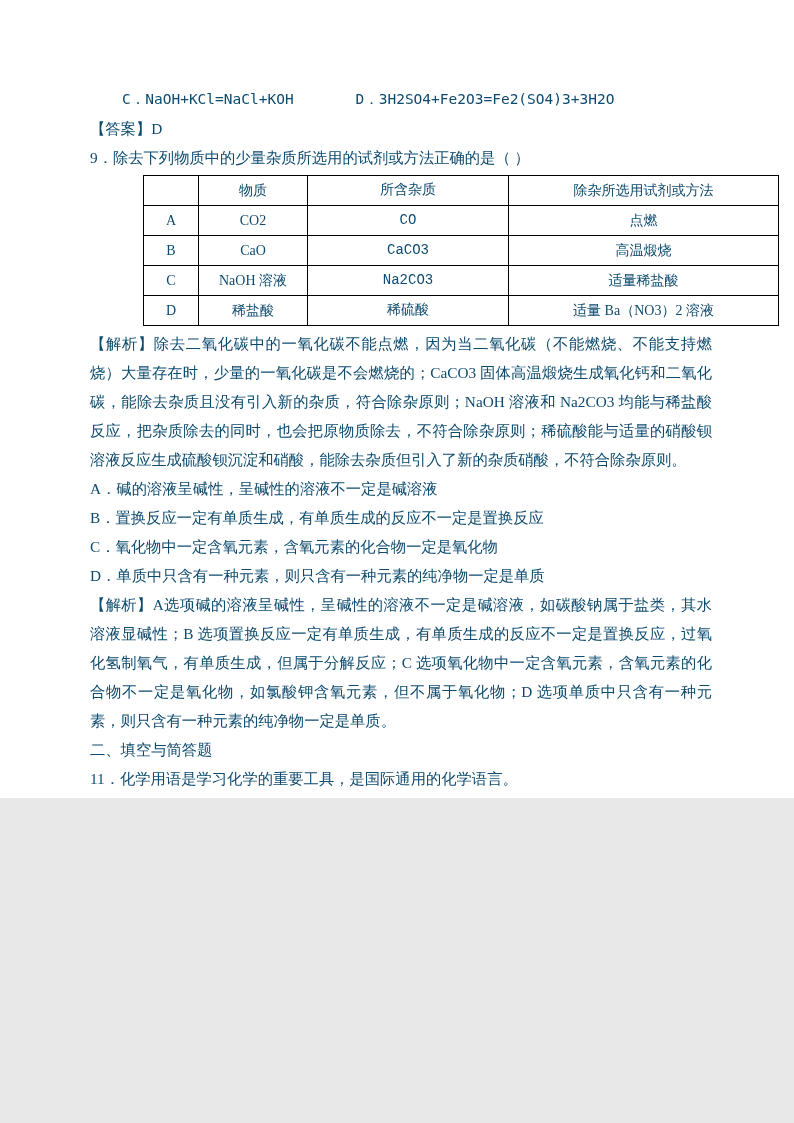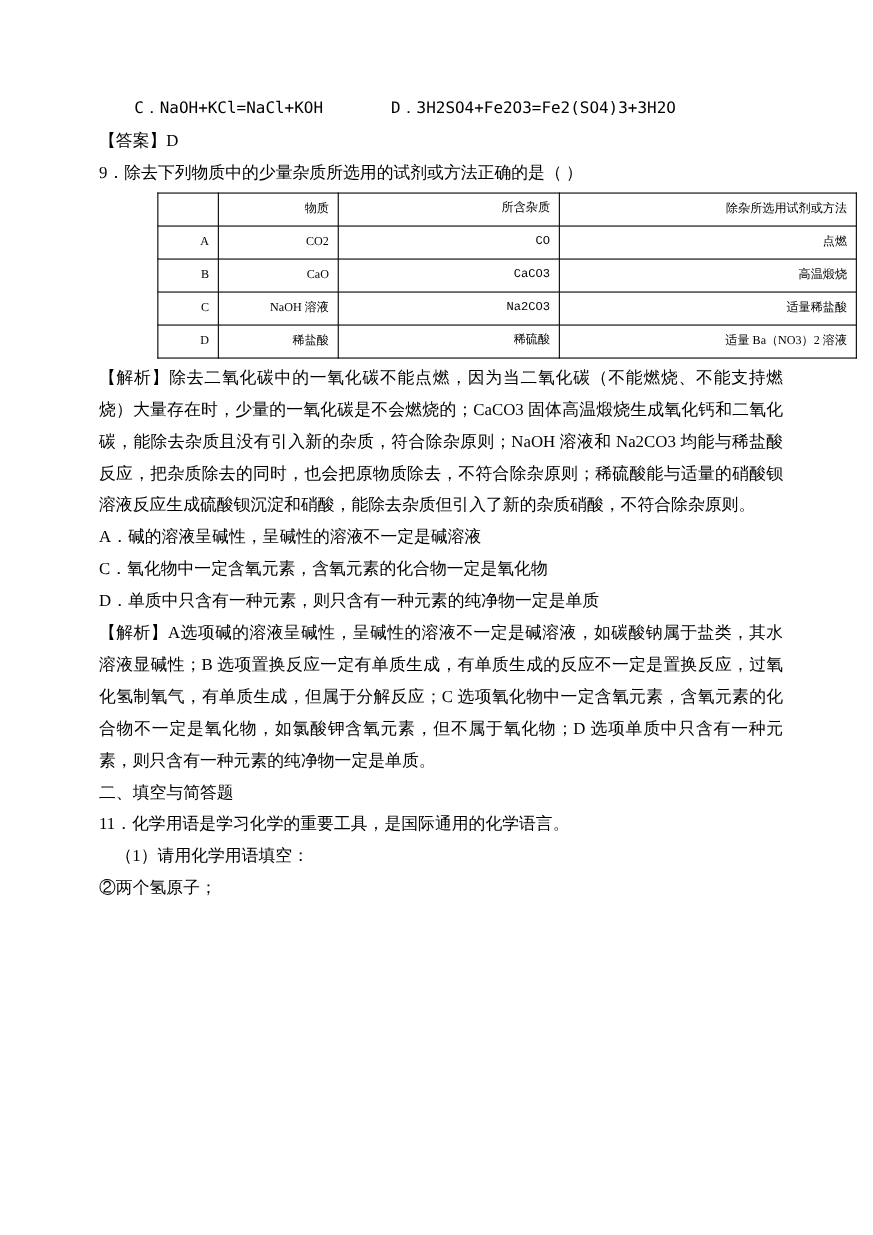--- a/index.html
+++ b/index.html
@@ -3,26 +3,26 @@
 <meta charset="utf-8">
 <style>
   html, body {
     margin: 0;
     padding: 0;
     background: #e8e8e8;
   }
   .page {
     position: relative;
     width: 794px;
-    height: 1123px;
+    height: 798px;
     margin: 0 auto;
     background: #ffffff;
     overflow: hidden;
     font-family: "Liberation Serif", "DejaVu Serif", serif;
-    color: #000000;
+    color: #0c4a6e;
   }
   .content {
     position: absolute;
     left: 90px;
     top: 84px;
     width: 622px;
     font-size: 15.3px;
     line-height: 29px;
   }
   .para {
@@ -47,23 +47,23 @@
   table.q9-table {
     border-collapse: collapse;
     table-layout: fixed;
     width: 567px;
     margin: 3px 0 3px 53px;
   }
   table.q9-table td {
     border: 1px solid #000000;
     padding: 0 8px;
     height: 26px;
-    font-size: 11px;
+    font-size: 14px;
     font-weight: normal;
-    text-align: right;
+    text-align: center;
     vertical-align: middle;
     overflow: hidden;
   }
   .col-letter   { width: 38px; }
   .col-substance{ width: 92px; }
   .col-impurity { width: 184px; font-family: Liberation Mono, monospace; }
   .col-method   { width: 253px; }
   .indent1 {
     padding-left: 15px;
   }
@@ -114,20 +114,21 @@
           <td class="col-substance">稀盐酸</td>
           <td class="col-impurity">稀硫酸</td>
           <td class="col-method">适量 Ba（NO3）2 溶液</td>
         </tr>
       </tbody>
     </table>
 
     <p class="para">【解析】除去二氧化碳中的一氧化碳不能点燃，因为当二氧化碳（不能燃烧、不能支持燃烧）大量存在时，少量的一氧化碳是不会燃烧的；CaCO3 固体高温煅烧生成氧化钙和二氧化碳，能除去杂质且没有引入新的杂质，符合除杂原则；NaOH 溶液和 Na2CO3 均能与稀盐酸反应，把杂质除去的同时，也会把原物质除去，不符合除杂原则；稀硫酸能与适量的硝酸钡溶液反应生成硫酸钡沉淀和硝酸，能除去杂质但引入了新的杂质硝酸，不符合除杂原则。</p>
 
     <p class="para">A．碱的溶液呈碱性，呈碱性的溶液不一定是碱溶液</p>
+    <p class="para">B．置换反应一定有单质生成，有单质生成的反应不一定是置换反应</p>
     <p class="para">C．氧化物中一定含氧元素，含氧元素的化合物一定是氧化物</p>
     <p class="para">D．单质中只含有一种元素，则只含有一种元素的纯净物一定是单质</p>
     <p class="para">【解析】A选项碱的溶液呈碱性，呈碱性的溶液不一定是碱溶液，如碳酸钠属于盐类，其水溶液显碱性；B 选项置换反应一定有单质生成，有单质生成的反应不一定是置换反应，过氧化氢制氧气，有单质生成，但属于分解反应；C 选项氧化物中一定含氧元素，含氧元素的化合物不一定是氧化物，如氯酸钾含氧元素，但不属于氧化物；D 选项单质中只含有一种元素，则只含有一种元素的纯净物一定是单质。</p>
 
     <p class="para">二、填空与简答题</p>
 
     <p class="para">11．化学用语是学习化学的重要工具，是国际通用的化学语言。</p>
     <p class="para indent1">（1）请用化学用语填空：</p>
     <p class="para">②两个氢原子；</p>
 

